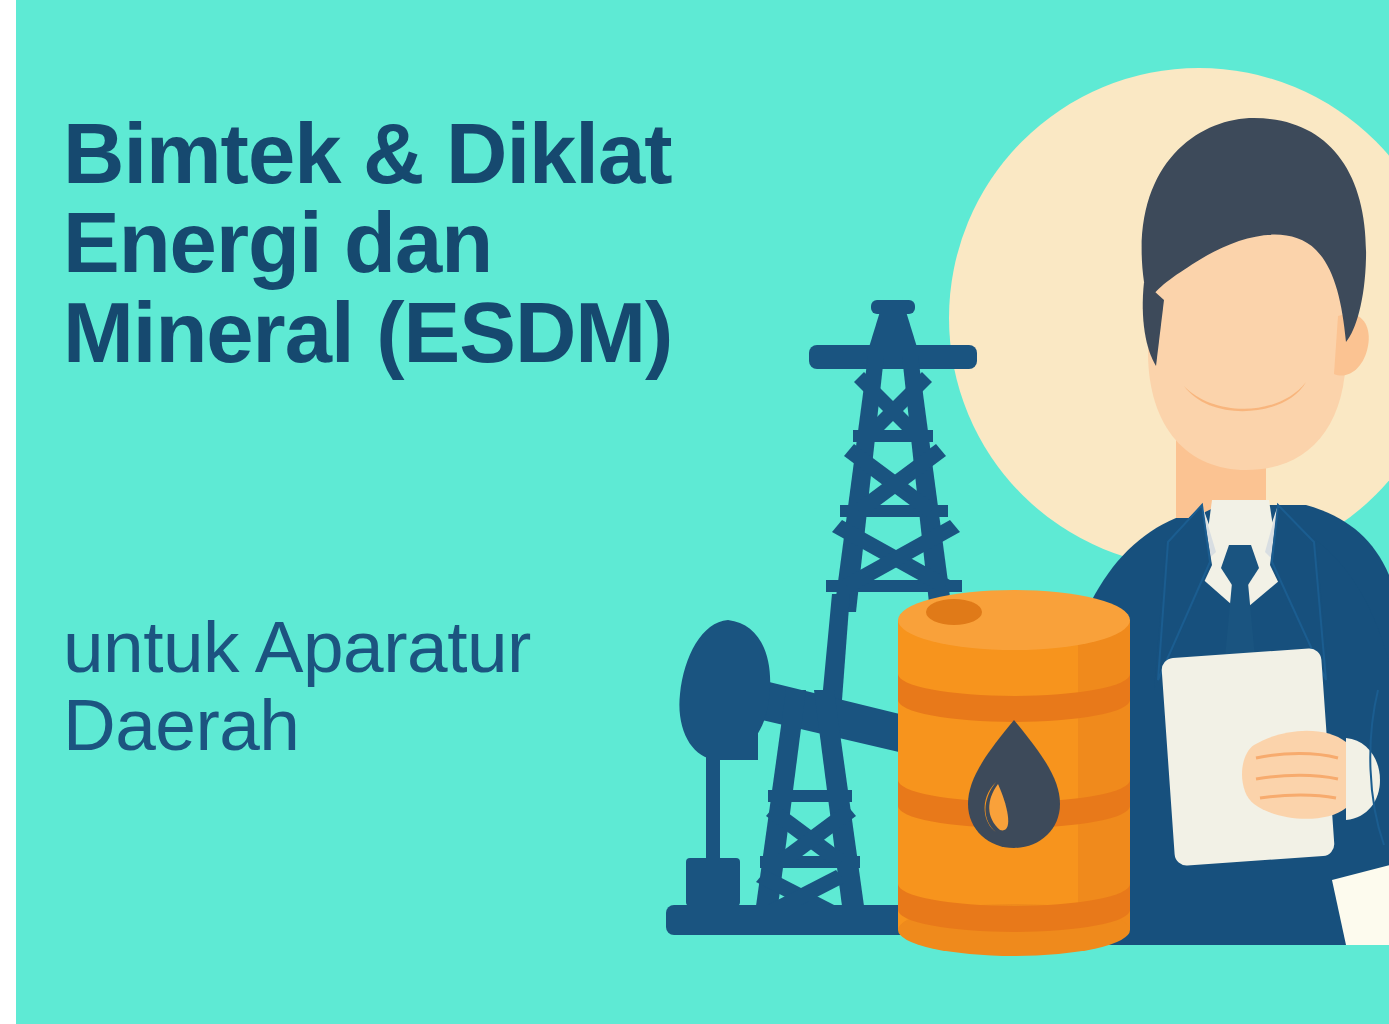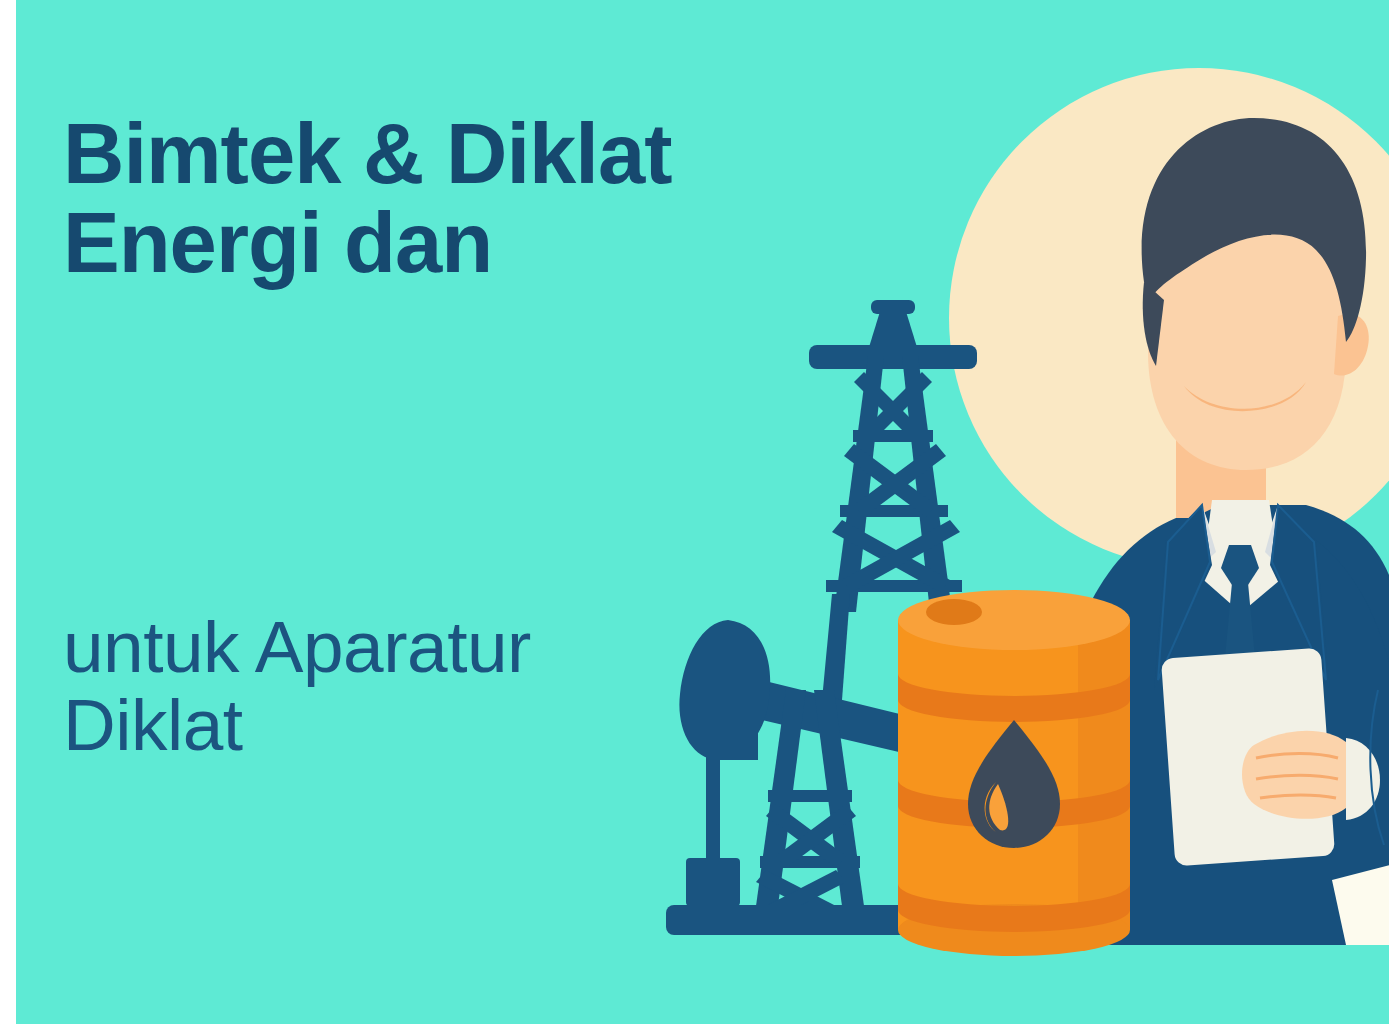--- a/index.html
+++ b/index.html
@@ -228,20 +228,21 @@
         <path d="M980 782 C966 800, 966 820, 980 832 C968 824, 962 800, 980 782 Z" fill="#f7941d"></path>
         <path d="M982 784 C970 800, 970 818, 984 830 C998 834, 992 806, 982 784 Z" fill="#f9a13a"></path>
       </g>
     </g>
 
   </svg>
 
   <div class="headline">
     <div class="line">Bimtek &amp; Diklat</div>
     <div class="line">Energi dan</div>
+    <div class="line">Mineral (ESDM)</div>
   </div>
 
   <div class="subline-wrap">
     <div class="line">untuk Aparatur</div>
-    <div class="line">Diklat</div>
+    <div class="line">Daerah</div>
   </div>
 
 </div>
 
 </body></html>

